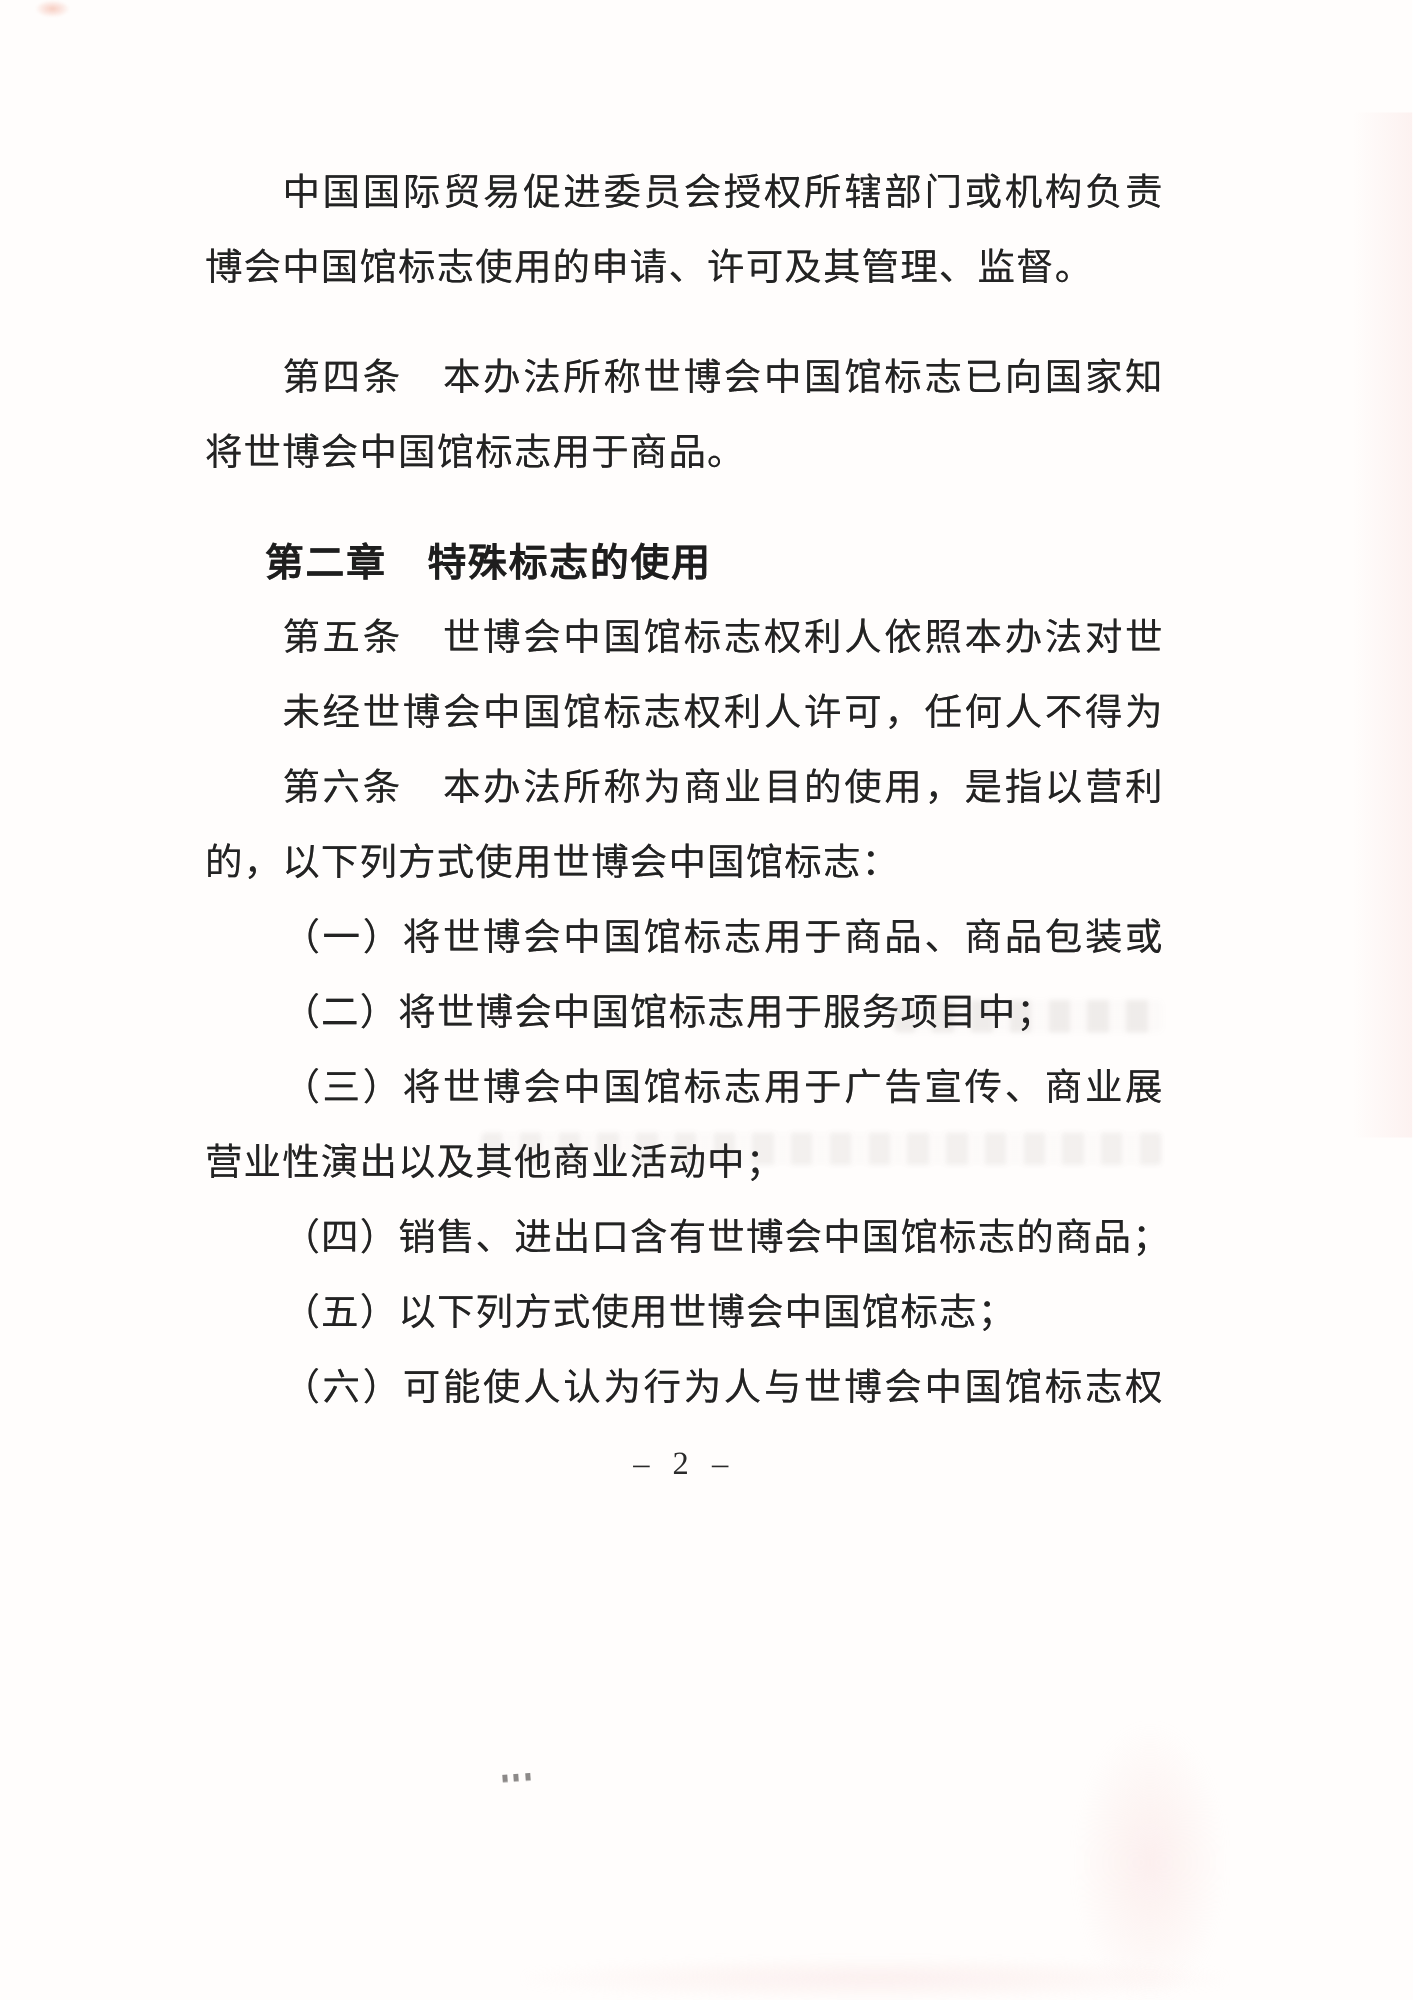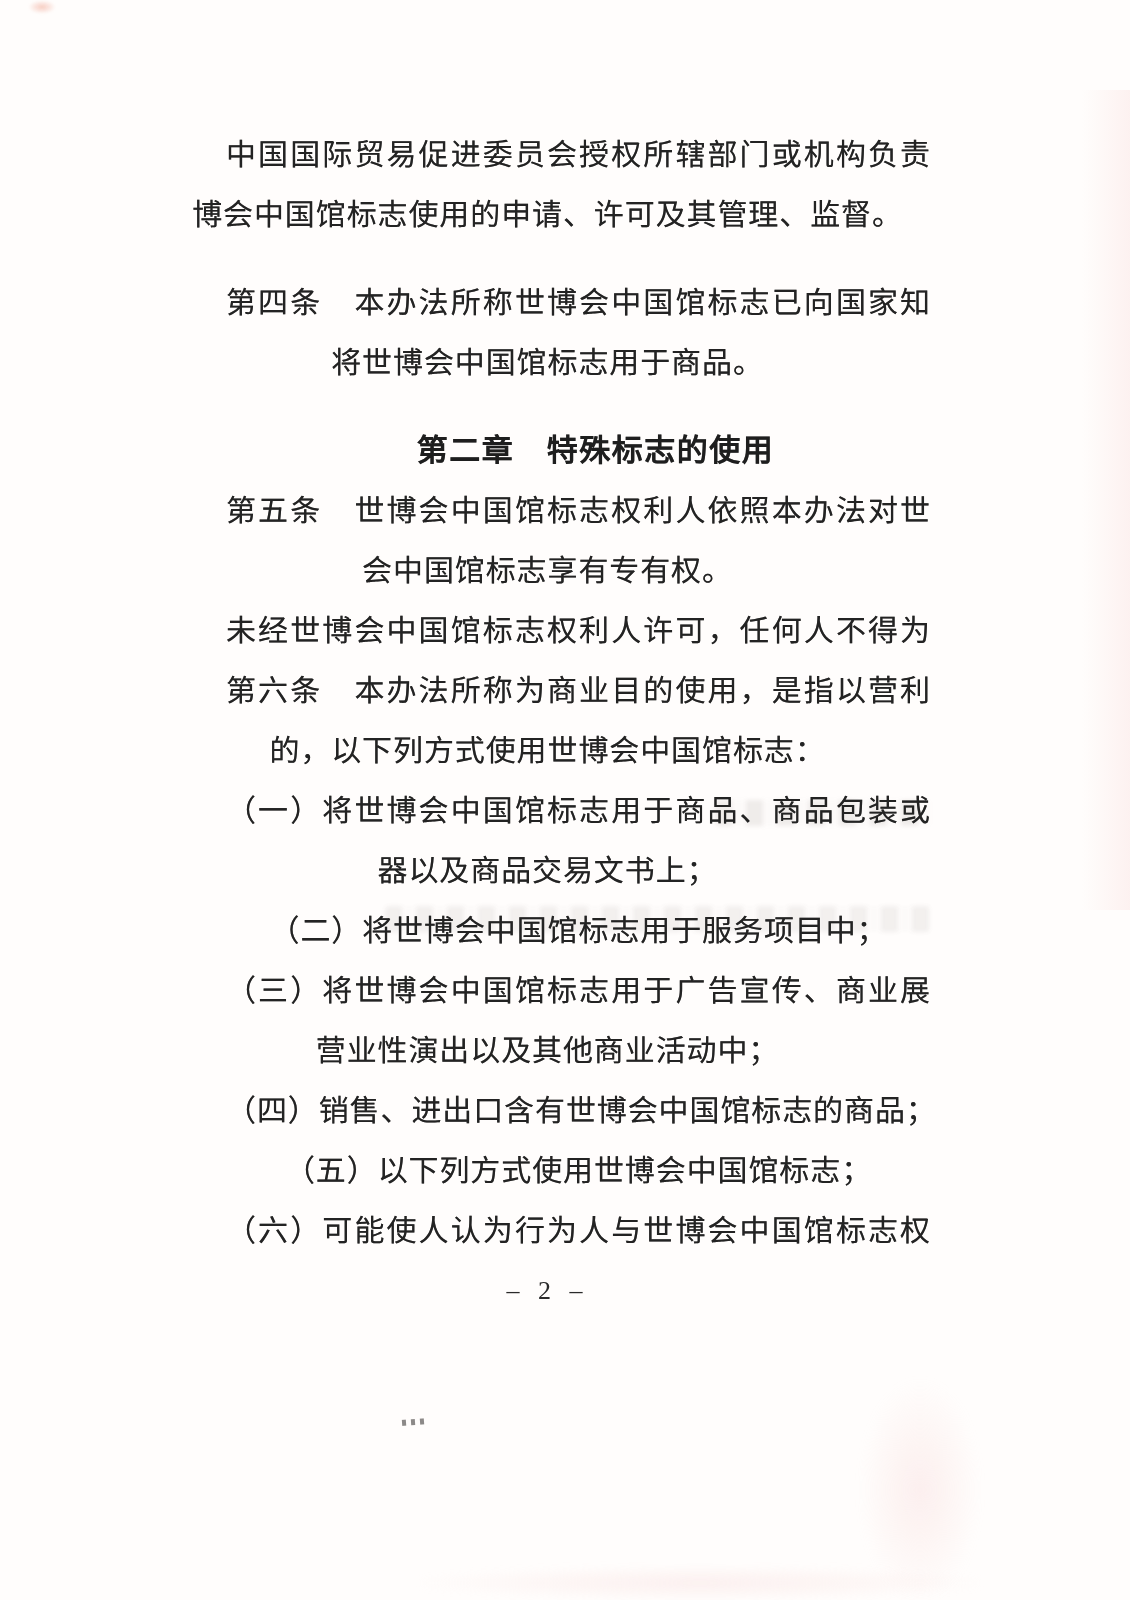--- a/index.html
+++ b/index.html
@@ -67,21 +67,20 @@
     width: 767px;
   }
   .line {
     height: 60px;
     line-height: 60px;
     font-size: 30px;
     letter-spacing: 0.9px;
     white-space: nowrap;
     color: #232323;
     text-shadow: 0 0 0.4px rgba(35,35,35,0.6);
-    text-align: center;
   }
   .indent { padding-left: 62px; }
   .fill {
     white-space: normal;
     text-align: justify;
     text-align-last: justify;
     height: 60px;
     overflow: hidden;
   }
   .gap-lg { margin-top: 28px; }
@@ -117,29 +116,27 @@
   <div class="doc">
     <div class="line indent fill">中国国际贸易促进委员会授权所辖部门或机构负责世</div>
     <div class="line">博会中国馆标志使用的申请、许可及其管理、监督。</div>
 
     <div class="line indent fill gap-lg">第四条　本办法所称世博会中国馆标志已向国家知识</div>
     <div class="line">将世博会中国馆标志用于商品。</div>
 
     <div class="line heading gap-lg">第二章　特殊标志的使用</div>
 
     <div class="line indent fill">第五条　世博会中国馆标志权利人依照本办法对世博</div>
-    <div class="line">会中国馆标志享有专有权。</div>
 
     <div class="line indent fill">未经世博会中国馆标志权利人许可，任何人不得为商业</div>
 
     <div class="line indent fill">第六条　本办法所称为商业目的使用，是指以营利为目</div>
     <div class="line">的，以下列方式使用世博会中国馆标志：</div>
 
     <div class="line indent fill">（一）将世博会中国馆标志用于商品、商品包装或者容</div>
-    <div class="line">器以及商品交易文书上；</div>
 
     <div class="line indent">（二）将世博会中国馆标志用于服务项目中；</div>
 
     <div class="line indent fill">（三）将世博会中国馆标志用于广告宣传、商业展览、</div>
     <div class="line">营业性演出以及其他商业活动中；</div>
 
     <div class="line indent">（四）销售、进出口含有世博会中国馆标志的商品；</div>
 
     <div class="line indent">（五）以下列方式使用世博会中国馆标志；</div>
 

